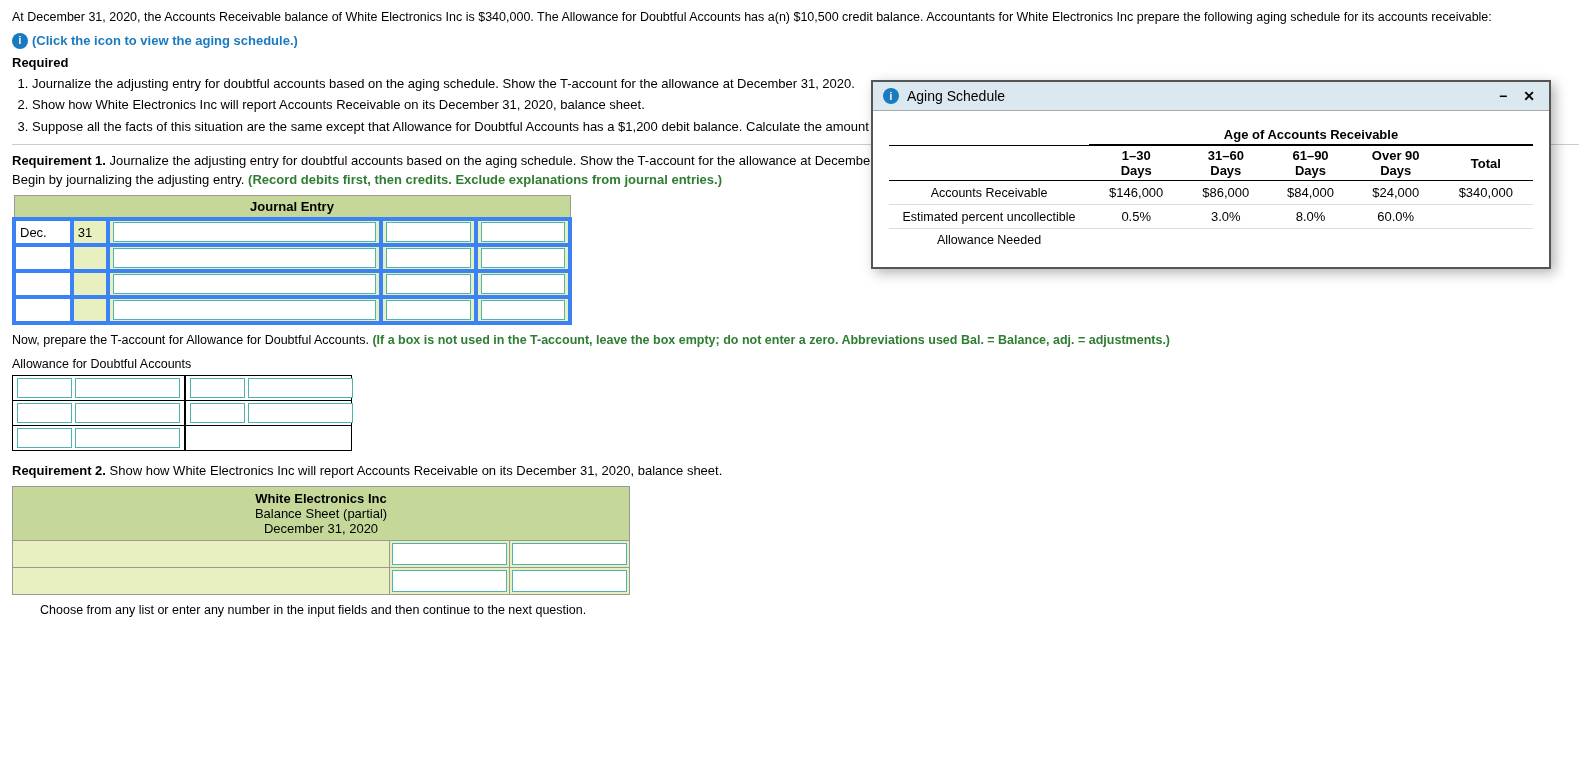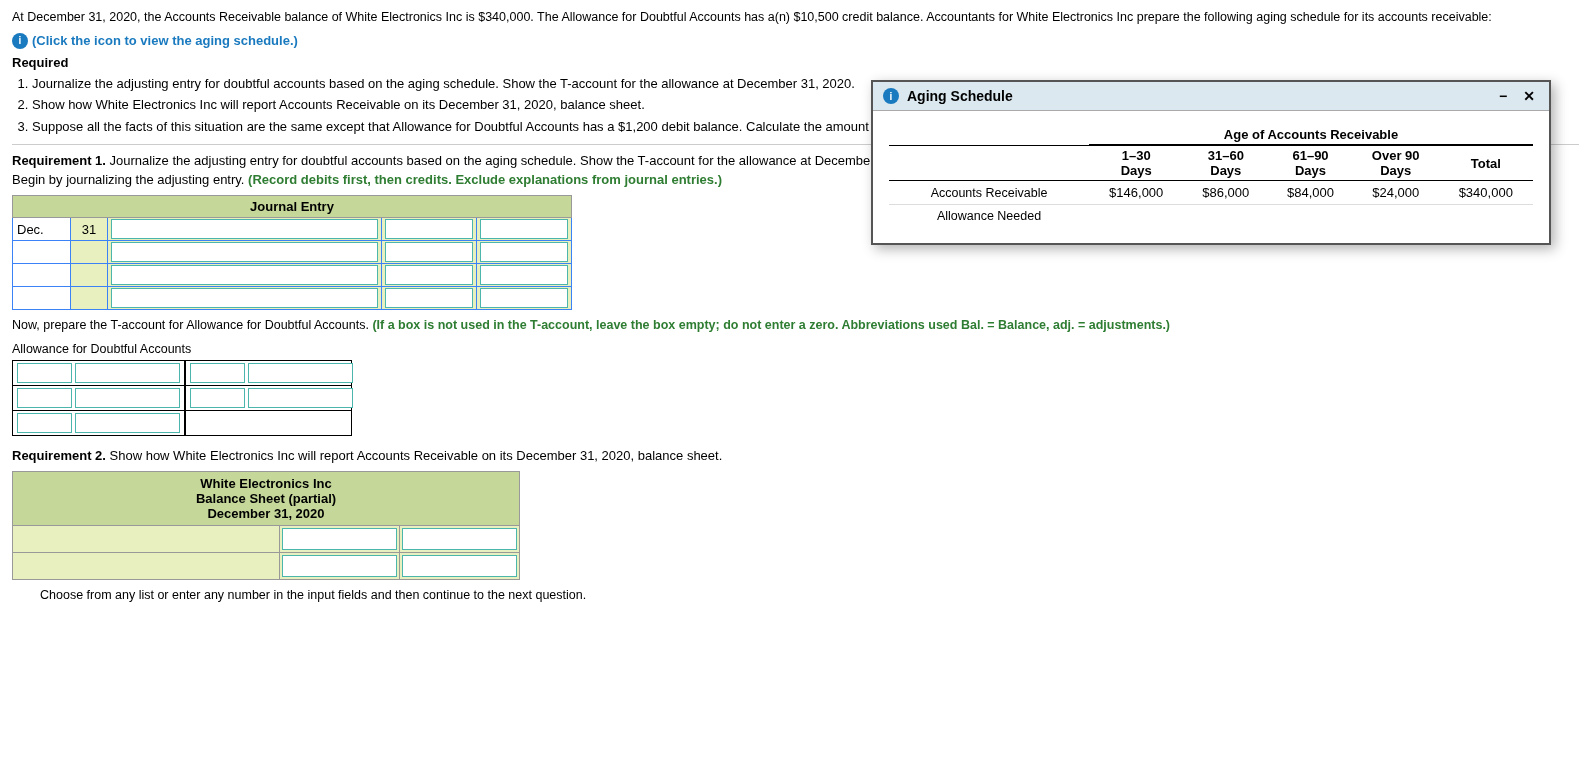--- a/index.html
+++ b/index.html
@@ -68,33 +68,33 @@
     }
     .journal-table thead tr.col-headers th {
       background: #dce8a0;
       text-align: center;
       border: 1px solid #999;
       padding: 3px 6px;
       font-weight: normal;
     }
     .journal-table tbody tr td {
       background: #e8f0c0;
-      border: 1px solid #3b82f6;
+      border: 4px solid #3b82f6;
       padding: 1px 3px;
     }
     .journal-table tbody tr td.date-cell {
       background: #fff;
       width: 55px;
       text-align: left;
       padding: 1px 4px;
     }
     .journal-table tbody tr td.date-num {
       background: #e8f0c0;
       width: 35px;
-      text-align: center;
+      text-align: left;
       padding: 1px 4px;
     }
     .input-cell input {
       width: 100%;
       border: 1px solid #4db6ac;
       background: #fff;
       height: 20px;
       font-size: 12px;
       padding: 1px 3px;
     }
@@ -126,32 +126,32 @@
     }
     .t-cell-lg input {
       width: 105px;
       height: 20px;
       border: 1px solid #4db6ac;
       font-size: 12px;
     }
     .req2-section { margin-top: 12px; }
     .req2-title { font-size: 13px; margin-bottom: 8px; }
     .balance-sheet-wrapper {
-      width: 508px;
+      width: 618px;
       background: #e8f0c0;
       border: 1px solid #999;
     }
     .bs-header {
       background: #c5d89a;
       text-align: center;
       padding: 4px;
       font-weight: bold;
       border-bottom: 1px solid #999;
     }
-    .bs-header div { font-weight: bold; }
+    .bs-header div { font-weight: normal; }
     .bs-row {
       display: flex;
       align-items: center;
       border-bottom: 1px solid #999;
       background: #e8f0c0;
       min-height: 24px;
     }
     .bs-row:last-child { border-bottom: none; }
     .bs-label {
       flex: 1;
@@ -197,21 +197,21 @@
     .modal-title-bar {
       background: #dce8f0;
       display: flex;
       align-items: center;
       padding: 6px 10px;
       gap: 8px;
       border-bottom: 1px solid #aaa;
     }
     .modal-title-bar .modal-title {
       flex: 1;
-      font-weight: bold;
+      font-weight: normal;
       font-size: 14px;
     }
     .modal-controls {
       display: flex;
       gap: 8px;
       align-items: center;
     }
     .modal-btn {
       cursor: pointer;
       font-size: 14px;
@@ -459,20 +459,28 @@
         </thead>
         <tbody>
           <tr>
             <td class="row-label">Accounts Receivable</td>
             <td class="num-cell">$146,000</td>
             <td class="num-cell">$86,000</td>
             <td class="num-cell">$84,000</td>
             <td class="num-cell">$24,000</td>
             <td class="num-cell">$340,000</td>
           </tr>
+          <tr>
+            <td class="row-label">Estimated percent uncollectible</td>
+            <td class="num-cell">0.5%</td>
+            <td class="num-cell">3.0%</td>
+            <td class="num-cell">8.0%</td>
+            <td class="num-cell">60.0%</td>
+            <td class="num-cell"></td>
+          </tr>
           <tr class="no-border">
             <td class="row-label">Allowance Needed</td>
             <td class="num-cell"></td>
             <td class="num-cell"></td>
             <td class="num-cell"></td>
             <td class="num-cell"></td>
             <td class="num-cell"></td>
           </tr>
         </tbody>
       </table>

